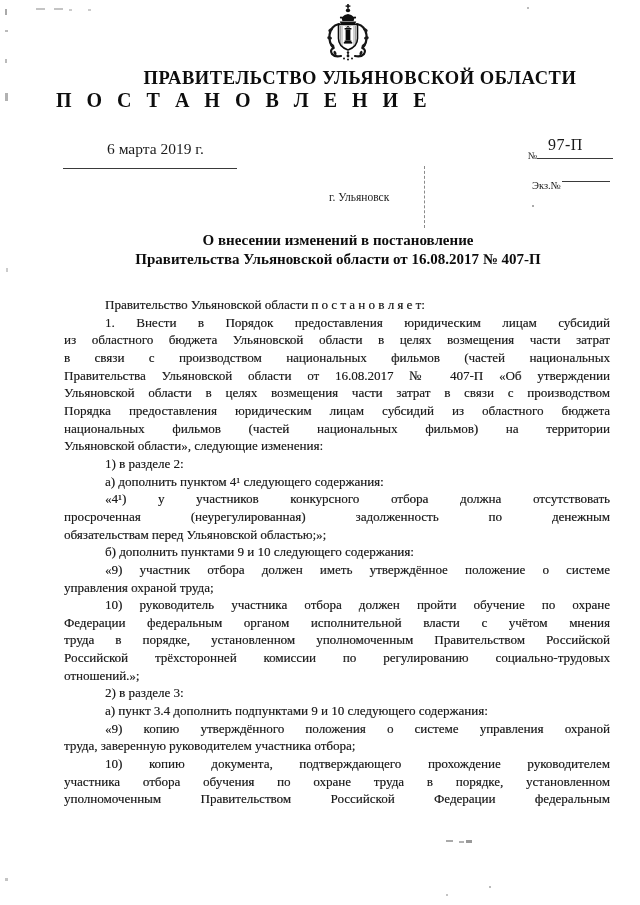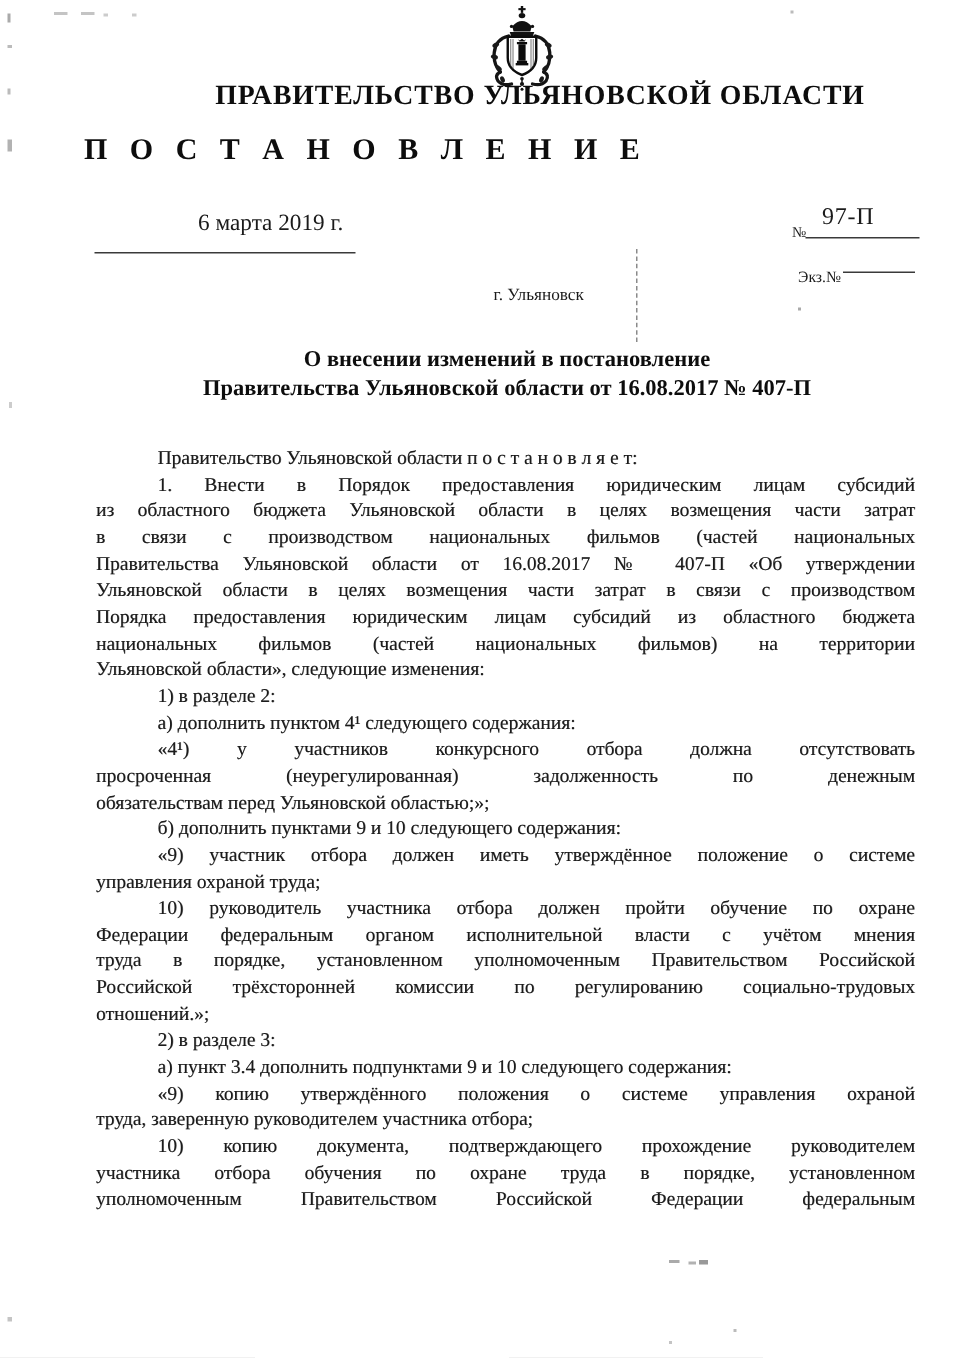--- a/index.html
+++ b/index.html
@@ -8,32 +8,32 @@
     width:640px;height:905px;
     background:#ffffff;
     overflow:hidden;
     font-family:"Liberation Serif","DejaVu Serif",serif;
     color:#1b1b1b;
   }
   .abs{position:absolute;}
 
   
   #org-name{
-    left:0;top:54px;width:640px;padding-left:80px;box-sizing:border-box;
+    left:0;top:68px;width:640px;padding-left:80px;box-sizing:border-box;
     text-align:center;font-weight:bold;font-size:18.5px;letter-spacing:.6px;
     color:#0d0d0d;
   }
   #doc-type{
     left:0;top:89px;width:640px;padding-left:56px;box-sizing:border-box;
     text-align:left;font-weight:bold;font-size:20px;letter-spacing:3px;word-spacing:4px;
     color:#0d0d0d;
   }
 
   
-  #date-text{left:107px;top:140px;font-size:15.5px;margin-left:25px;}
+  #date-text{left:107px;top:140px;font-size:15.5px;}
   .rule{background:#3a3a3a;height:1px;}
   #date-rule{left:63px;top:168px;width:174px;}
   #num-label{left:528px;top:150px;font-size:10px;}
   #num-value{left:548px;top:136px;font-size:16px;letter-spacing:.5px;text-align:right;}
   #num-rule{left:537px;top:158px;width:76px;}
   #copy-label{left:532px;top:180px;font-size:10.5px;}
   #copy-rule{left:562px;top:181px;width:48px;}
   #fold-line{left:424px;top:166px;height:62px;width:0;border-left:1px dashed #8a8a8a;}
   #place-text{left:329px;top:191px;font-size:11.5px;}
 

